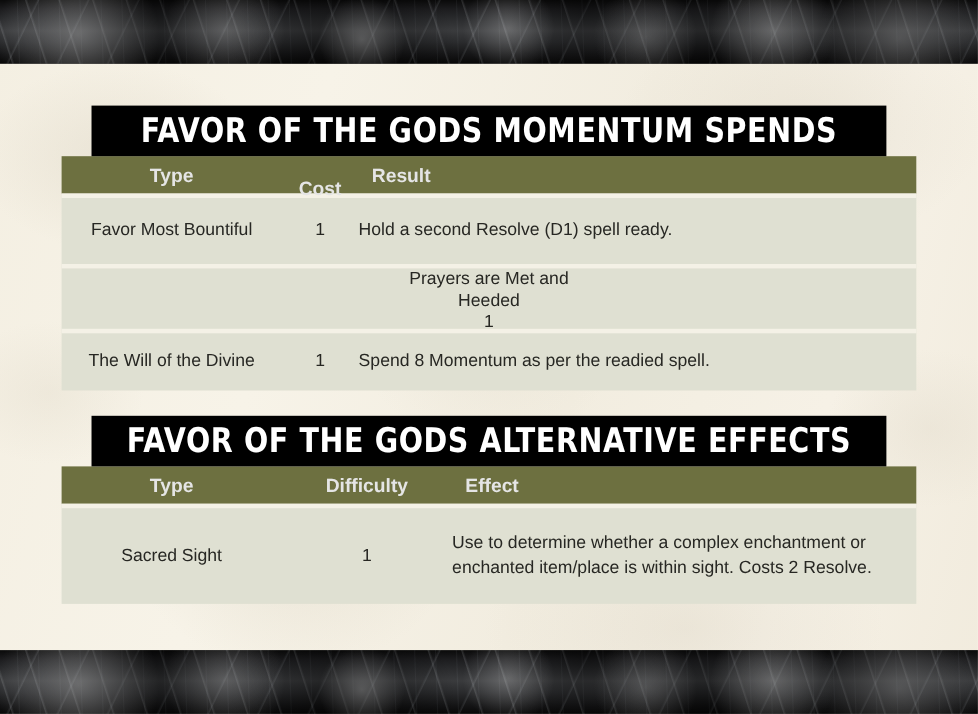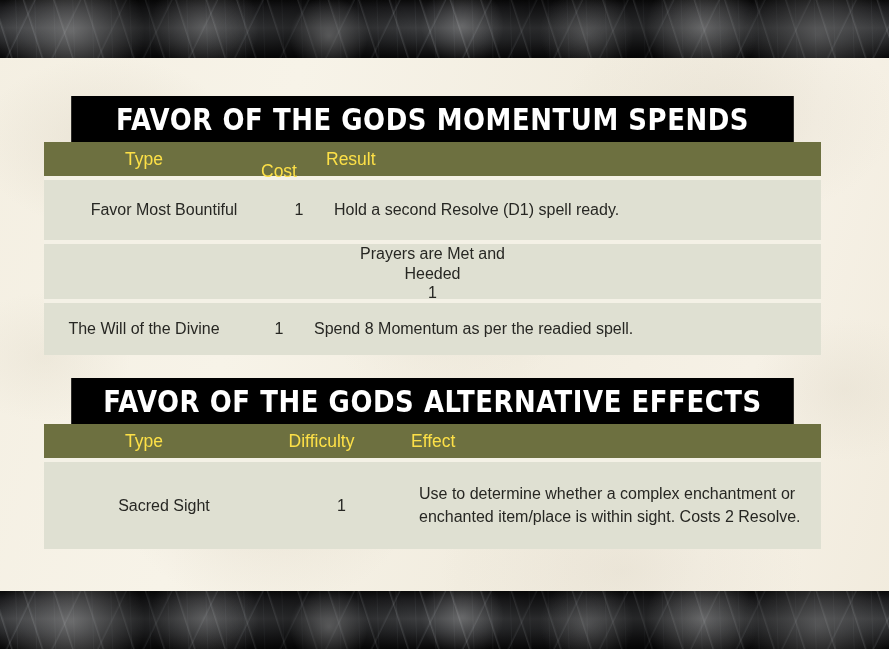--- a/index.html
+++ b/index.html
@@ -68,21 +68,21 @@
       radial-gradient(circle at 35% 92%, rgba(0,0,0,0.50), rgba(0,0,0,0) 18%),
       radial-gradient(circle at 72% 90%, rgba(0,0,0,0.46), rgba(0,0,0,0) 16%);
     mix-blend-mode: normal;
   }
   .stone-top { top: 0; height: 58px; }
   .stone-bottom { top: 591px; height: 58px; }
 
   
   .table-block {
     position: absolute;
-    left: 44px;
+    left: 56px;
     width: 777px;
   }
 
   .table-title {
     background: #000000;
     color: #ffffff;
     text-align: center;
     font-family: "Liberation Sans Narrow", "DejaVu Sans Condensed", "Liberation Sans", sans-serif;
     font-weight: bold;
     font-size: 31px;
@@ -94,32 +94,32 @@
     transform-origin: center;
     white-space: nowrap;
     overflow: hidden;
   }
 
   .col-head-row {
     background: #6d7040;
     height: 34px;
     display: flex;
     align-items: center;
-    color: #fde047;
-    font-weight: normal;
+    color: #e5e5e5;
+    font-weight: bold;
     font-size: 17.5px;
   }
 
   .data-row {
     background: #dfe0d2;
     display: flex;
     align-items: center;
     border-top: 4px solid #f4f1e6;
   }
-  .data-row.first { border-top: 4px solid #f4f1e6; padding-left: 20px; }
+  .data-row.first { border-top: 4px solid #f4f1e6; }
 
   .cell {
     font-size: 16px;
     color: #272723;
     box-sizing: border-box;
   }
 
   
   .t1 .c-type   { width: 200px; text-align: center; padding: 0 6px; line-height: 1.25; }
   .t1 .c-cost   { width: 70px;  text-align: center; }

